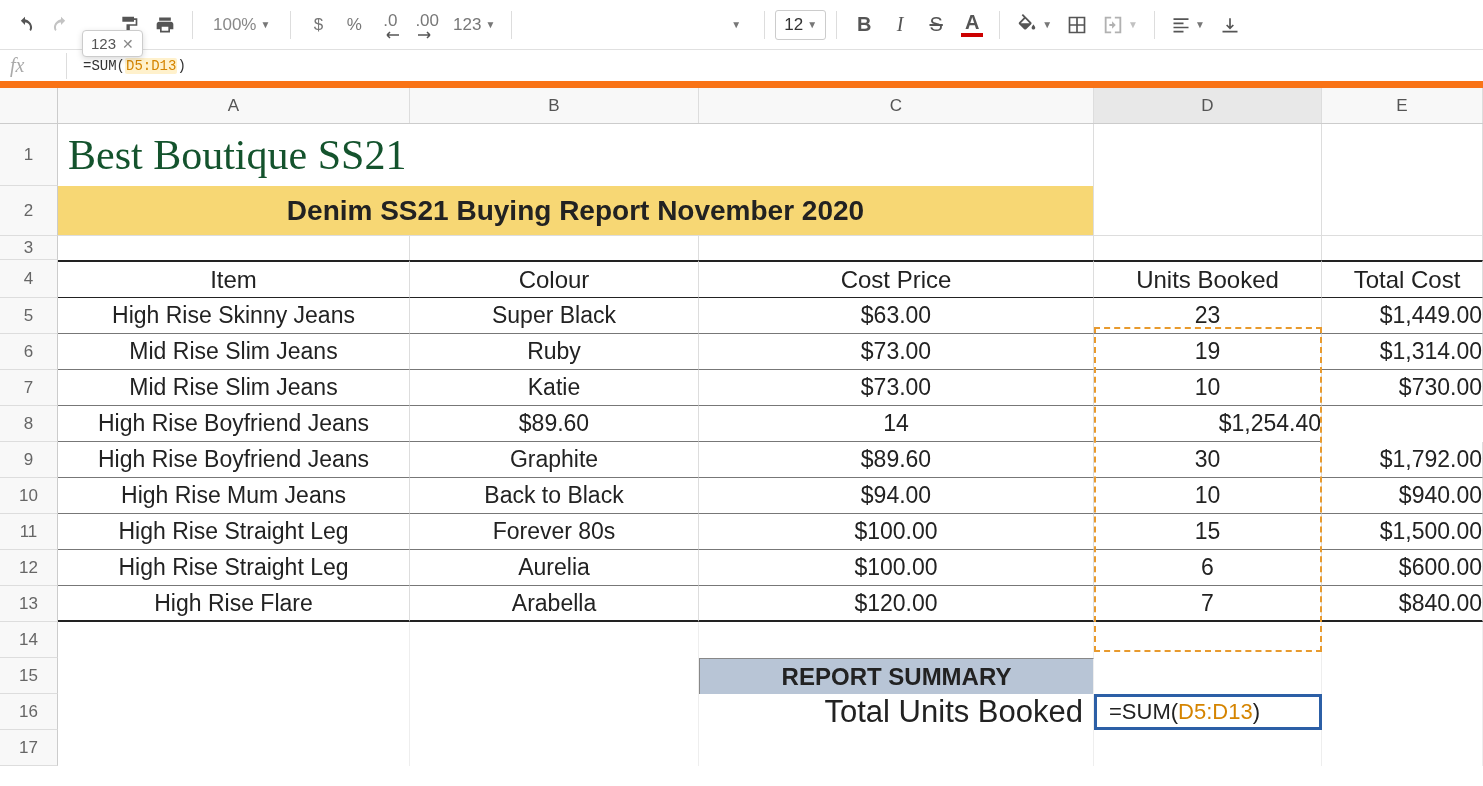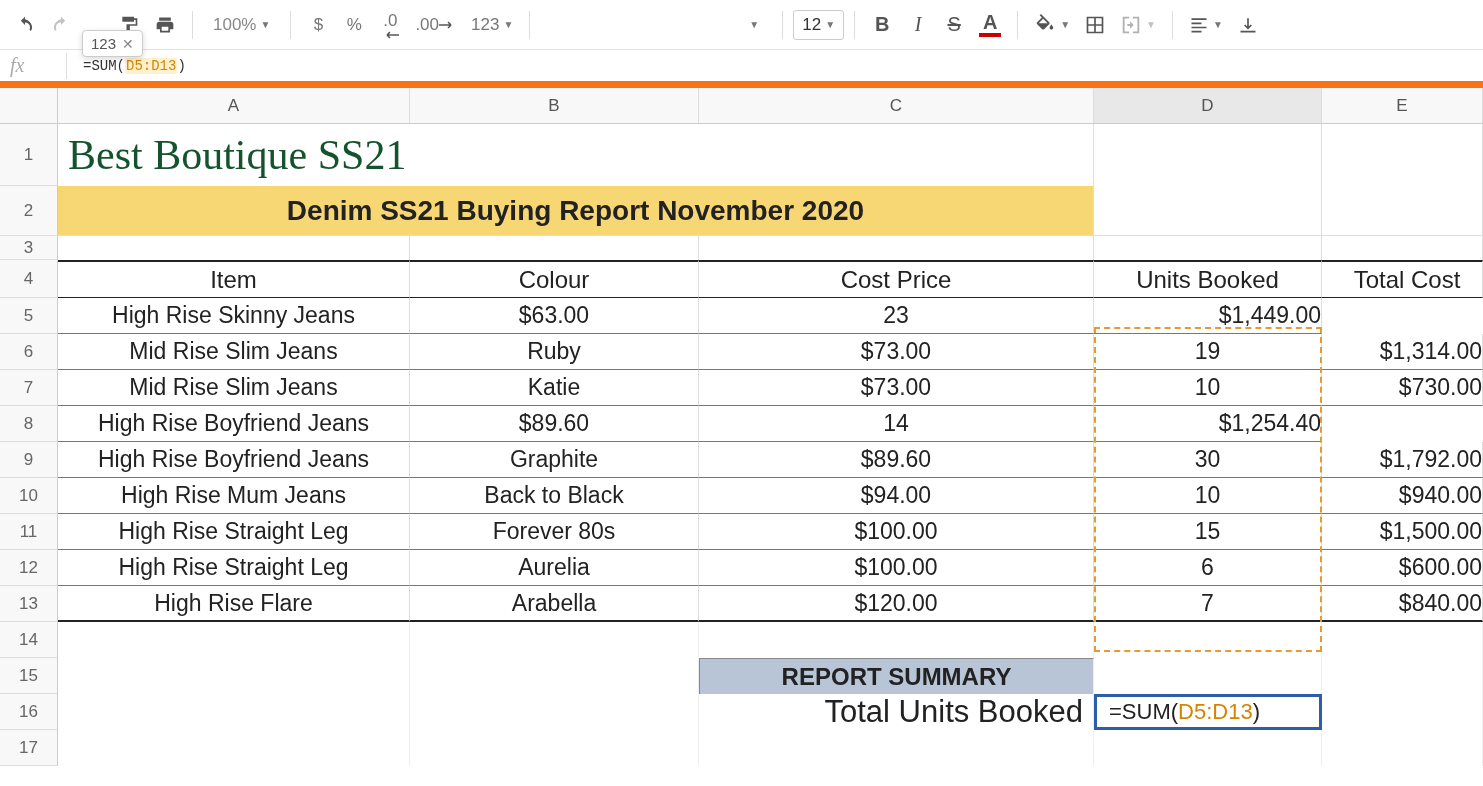--- a/index.html
+++ b/index.html
@@ -183,21 +183,21 @@
   <div class="tb-btn tb-text">%</div>
   <div class="tb-btn">
     <div style="display:flex;flex-direction:column;align-items:center;">
       <span class="tb-text">.0</span>
       <svg width="18" height="8" viewBox="0 0 18 8">
           <path d="M6 4H18M6 4l3-3M6 4l3 3" stroke="#555" stroke-width="1.5" fill="none"></path>
         </svg>
     </div>
   </div>
   <div class="tb-btn">
-    <div style="display:flex;align-items:center;">
+    <div style="display:flex;flex-direction:column;align-items:center;">
       <span class="tb-text">.00</span>
       <svg width="18" height="8" viewBox="0 0 18 8">
           <path d="M0 4H12M12 4l-3-3M12 4l-3 3" stroke="#555" stroke-width="1.5" fill="none"></path>
         </svg>
     </div>
   </div>
   <div class="tb-btn tb-text">
     <span>123</span>
     <span class="dropdown-caret">▼</span>
   </div>
@@ -311,20 +311,21 @@
     <div class="cell">Colour</div>
     <div class="cell">Cost Price</div>
     <div class="cell">Units Booked</div>
     <div class="cell right">Total Cost</div>
   </div>
 
   <div id="data-rows">
       <div class="row data-row">
     <div class="row-head">5</div>
     <div class="cell item">High Rise Skinny Jeans</div>
+    <div class="cell colour">Super Black</div>
     <div class="cell price">$63.00</div>
     <div class="cell units">23</div>
     <div class="cell total">$1,449.00</div>
       </div>
       <div class="row data-row">
     <div class="row-head">6</div>
     <div class="cell item">Mid Rise Slim Jeans</div>
     <div class="cell colour">Ruby</div>
     <div class="cell price">$73.00</div>
     <div class="cell units">19</div>

